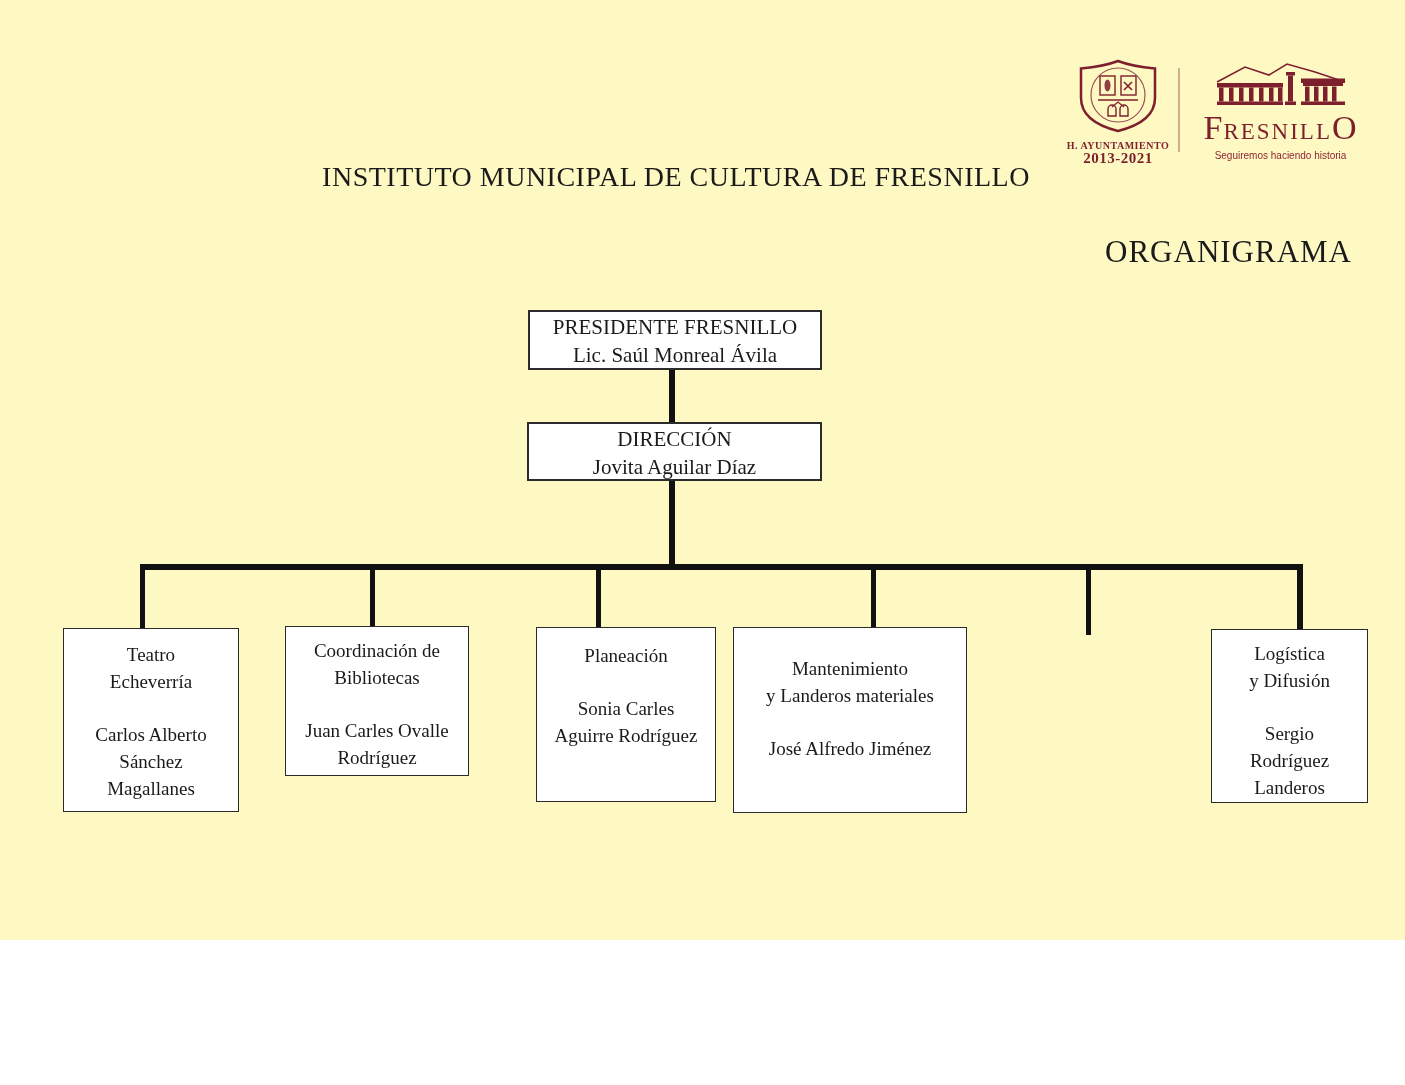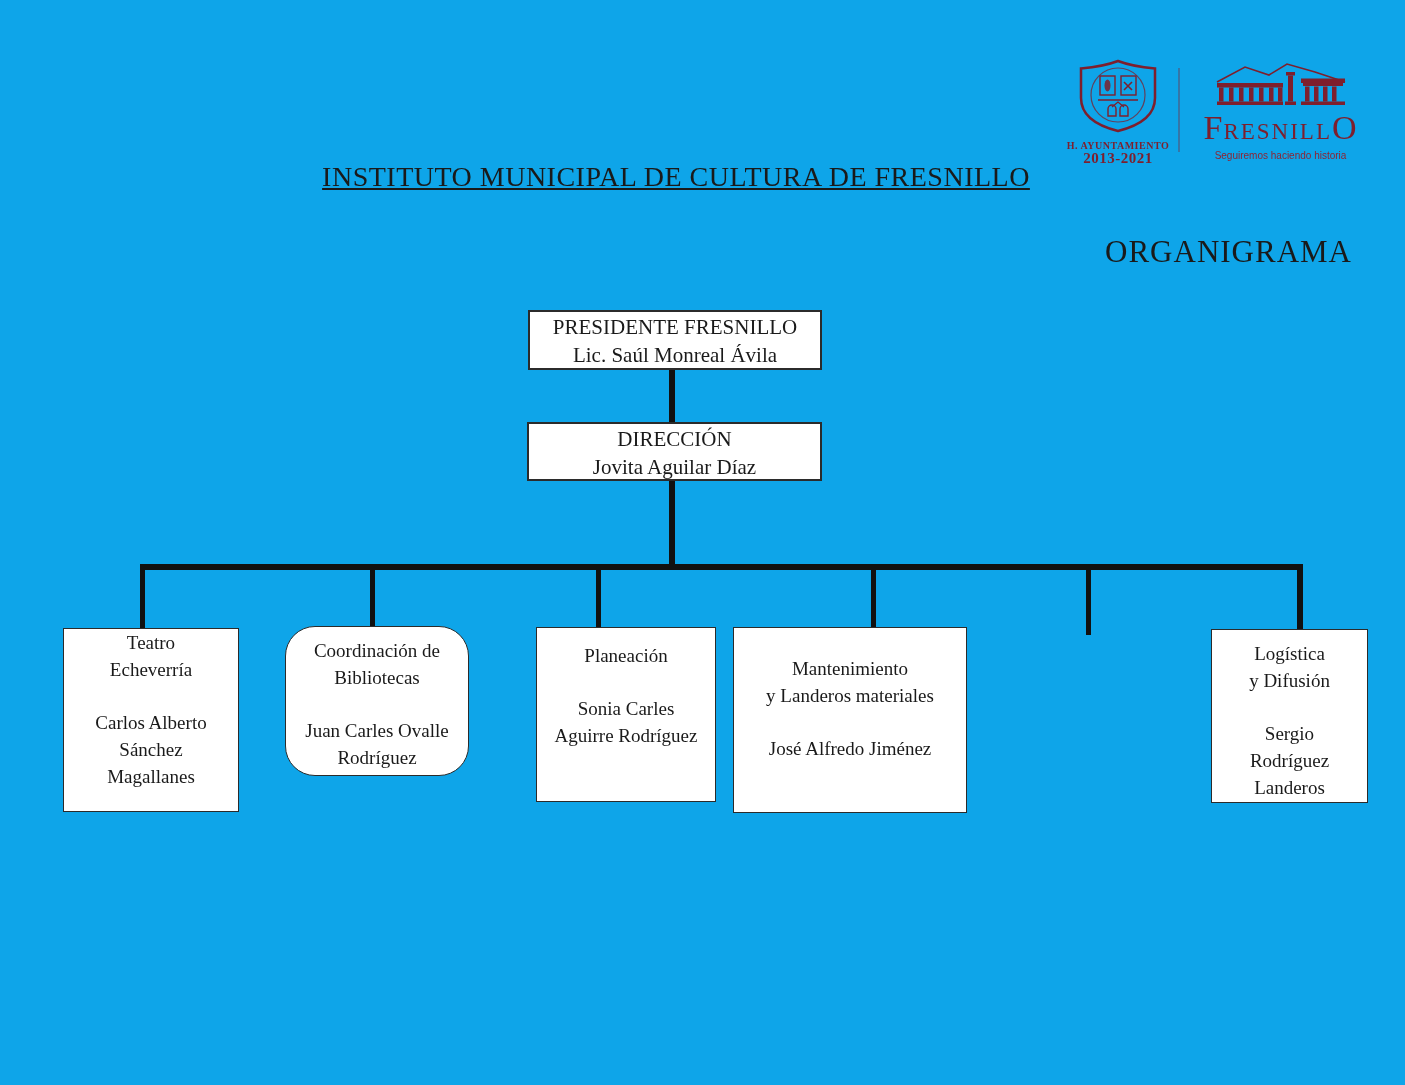--- a/index.html
+++ b/index.html
@@ -1,20 +1,20 @@
 <!DOCTYPE html>
 <html><head>
 <meta charset="utf-8">
 <style>
   html, body { margin: 0; padding: 0; background: #ffffff; }
   #page {
     position: relative;
     width: 1405px;
-    height: 1085px;
-    background: #0ea5e9;
+    height: 940px;
+    background: #fef9c3;
     font-family: "Liberation Serif", "DejaVu Serif", serif;
     color: #1a1a1a;
     overflow: hidden;
   }
 
   
   .crest-wrap {
     position: absolute;
     left: 1066px; top: 58px;
     width: 104px;
@@ -64,21 +64,20 @@
   }
 
   
   .page-title {
     position: absolute;
     left: 0; top: 161px;
     width: 1352px;
     text-align: center;
     font-size: 28px;
     letter-spacing: 0.5px;
-    text-decoration: underline;
   }
   .page-subtitle {
     position: absolute;
     left: 0; top: 234px;
     width: 1352px;
     text-align: right;
     font-size: 31px;
     letter-spacing: 1px;
   }
 
@@ -99,22 +98,22 @@
     border-width: 1.5px;
     font-size: 19px;
     line-height: 27px;
   }
   .node-title, .node-name { white-space: pre-line; }
   .node-dept .node-name { margin-top: 26px; }
 
   #node-presidente { left: 528px; top: 310px; width: 294px; height: 60px; }
   #node-direccion  { left: 527px; top: 422px; width: 295px; height: 59px; }
 
-  #dept-0 { left: 63px;   top: 628px; width: 176px; height: 184px; }
-  #dept-1 { left: 285px;  top: 626px; width: 184px; height: 150px; padding-top: 10px; border-radius: 30px; }
+  #dept-0 { left: 63px;   top: 628px; width: 176px; height: 184px; padding-top: 12px; }
+  #dept-1 { left: 285px;  top: 626px; width: 184px; height: 150px; padding-top: 10px; }
   #dept-2 { left: 536px;  top: 627px; width: 180px; height: 175px; padding-top: 14px; }
   #dept-3 { left: 733px;  top: 627px; width: 234px; height: 186px; padding-top: 27px; }
   #dept-4 { left: 1002px; top: 633px; width: 175px; height: 196px; padding-top: 23px; }
   #dept-5 { left: 1211px; top: 629px; width: 157px; height: 174px; padding-top: 10px; }
 
   
   .conn { position: absolute; background: #111111; }
   #conn-v1   { left: 669px;  top: 368px; width: 6px;    height: 56px; }
   #conn-v2   { left: 669px;  top: 479px; width: 6px;    height: 89px; }
   #conn-h    { left: 140px;  top: 564px; width: 1163px; height: 6px;  }

